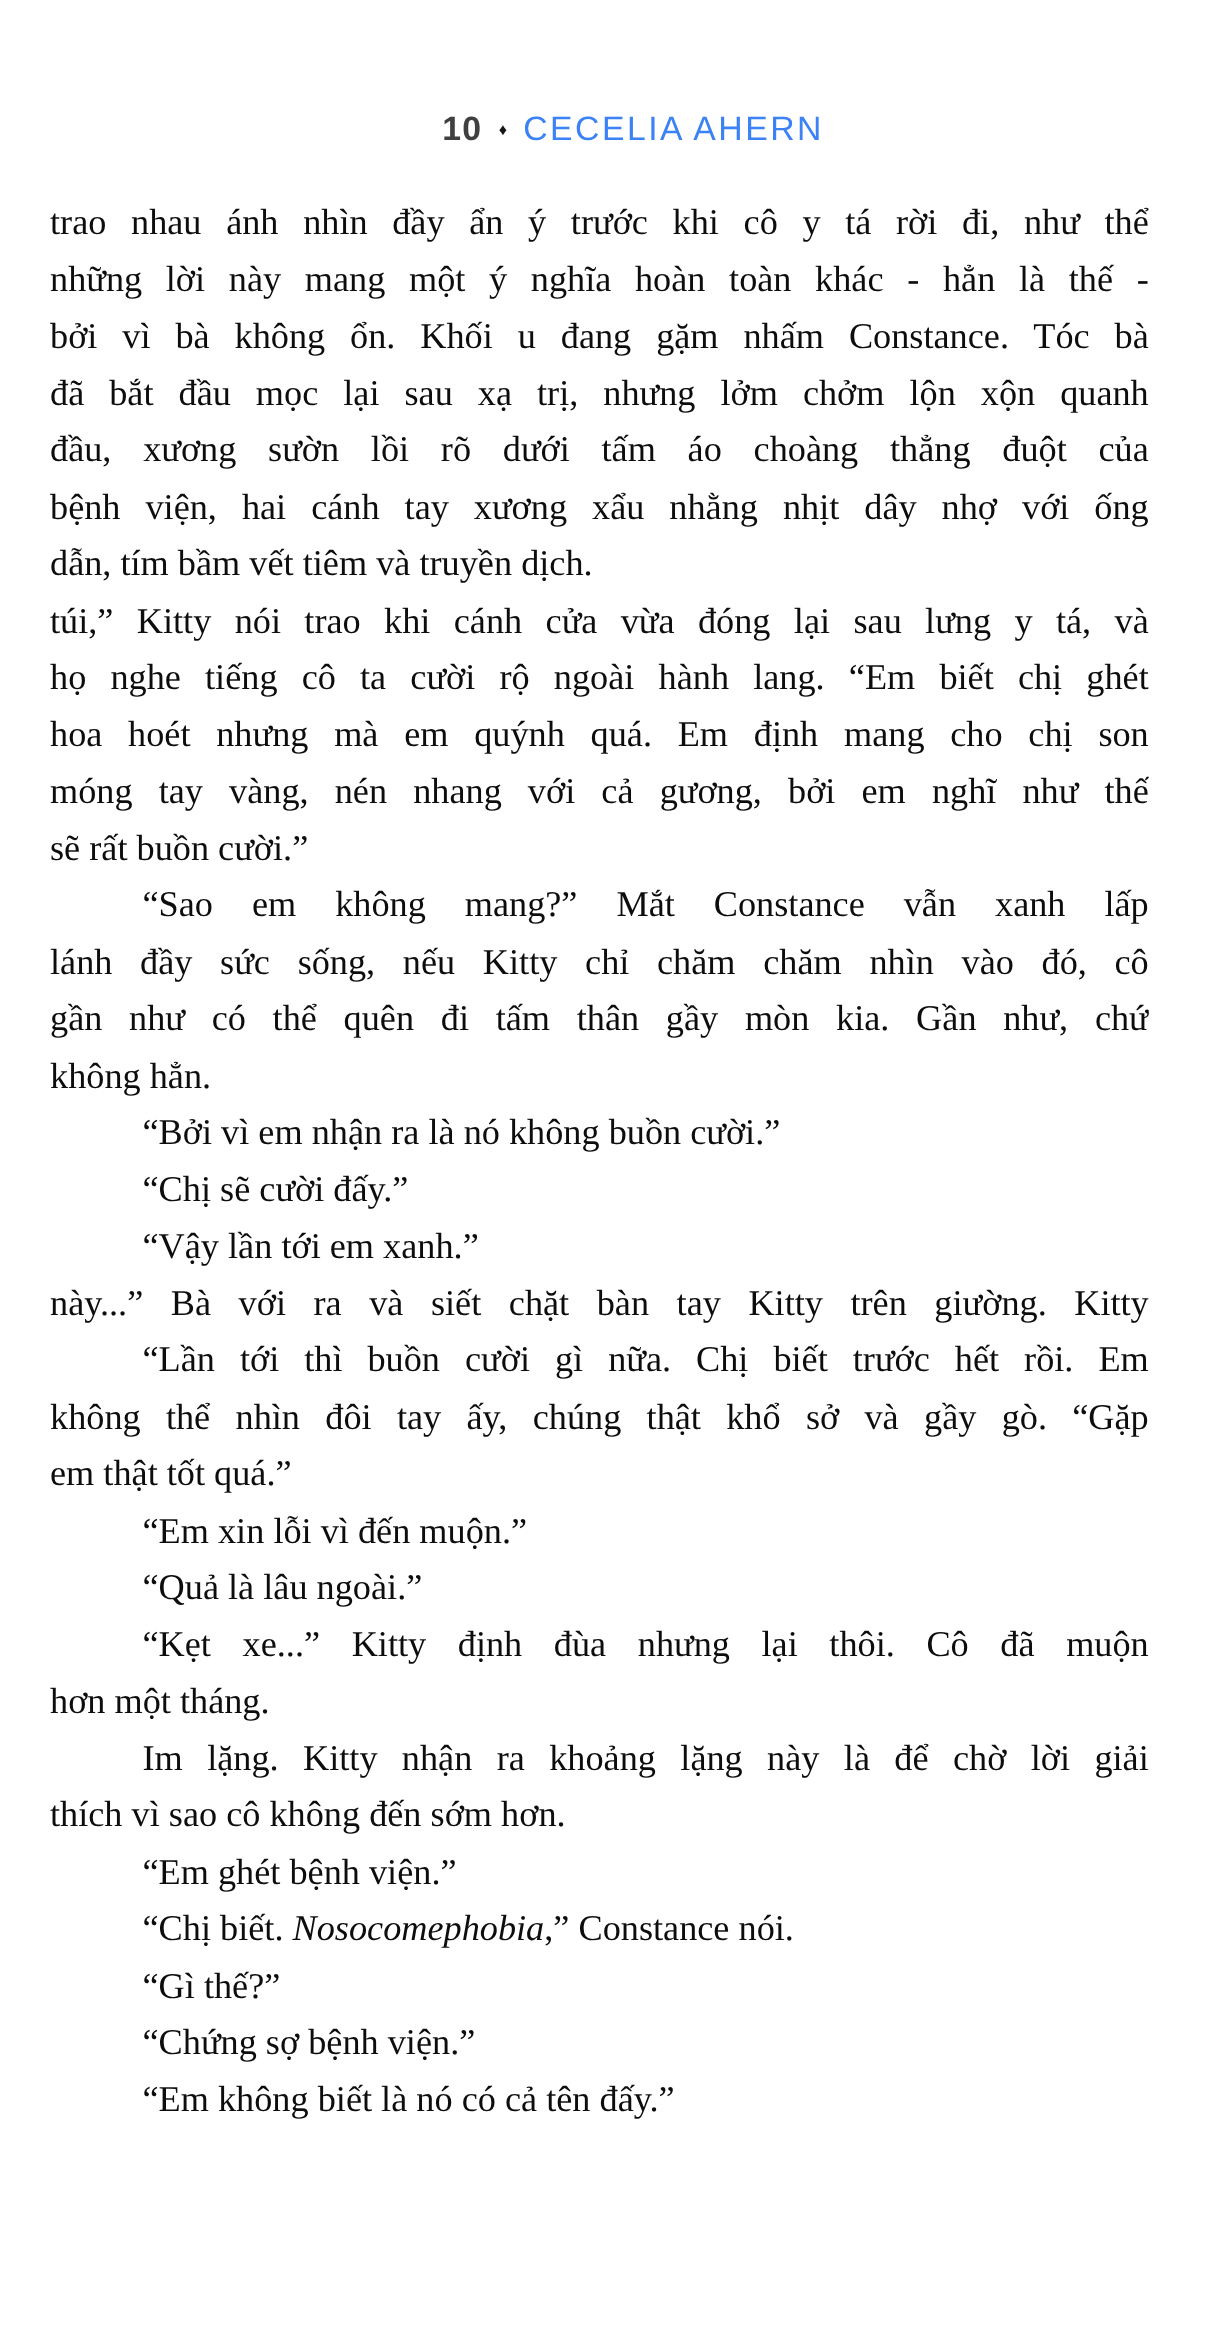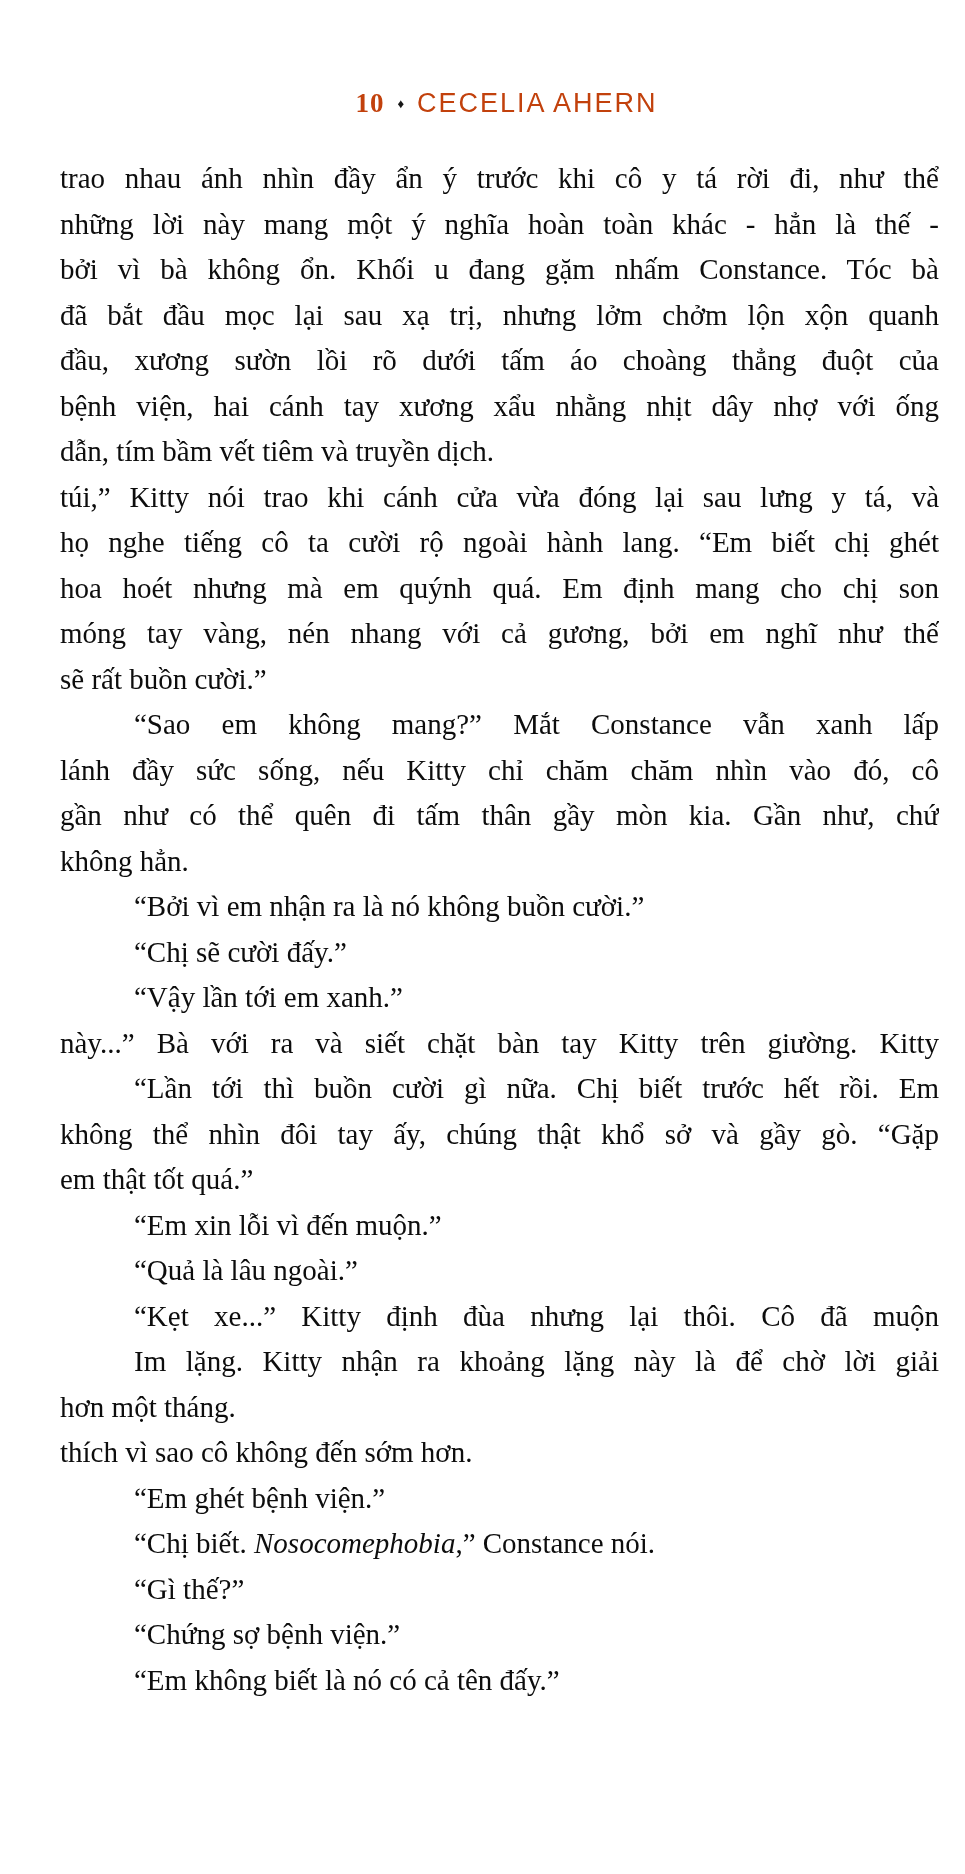--- a/index.html
+++ b/index.html
@@ -14,44 +14,44 @@
   }
   .page-header {
     position: absolute;
     top: 88px;
     left: 0;
     width: 100%;
     text-align: center;
     white-space: nowrap;
   }
   .page-number {
-    font-family: Liberation Serif, serif;
+    font-family: Liberation Sans, sans-serif;
     font-weight: bold;
     font-size: 27px;
-    color: #c2410c;
+    color: #404040;
     letter-spacing: 1px;
     margin-left: 48px;
   }
   .separator {
     font-size: 13px;
     color: #161616;
     margin: 0 13px;
     vertical-align: 4px;
   }
   .author-name {
     font-family: "Liberation Sans", "DejaVu Sans", sans-serif;
     font-weight: 400;
     font-size: 27px;
-    color: #c2410c;
+    color: #3b82f6;
     letter-spacing: 2px;
   }
   .page-text {
     position: absolute;
     top: 156px;
-    left: 60px;
+    left: 40px;
     width: 879px;
   }
   .line {
     height: 45.5px;
     line-height: 45.5px;
     font-size: 29px;
     overflow: hidden;
     text-align: justify;
     text-align-last: justify;
     -moz-text-align-last: justify;
@@ -90,22 +90,22 @@
       <div class="line indent para-end"><span>“Bởi vì em nhận ra là nó không buồn cười.”</span></div>
       <div class="line indent para-end"><span>“Chị sẽ cười đấy.”</span></div>
       <div class="line indent para-end"><span>“Vậy lần tới em xanh.”</span></div>
       <div class="line"><span>này...” Bà với ra và siết chặt bàn tay Kitty trên giường. Kitty</span></div>
       <div class="line indent"><span>“Lần tới thì buồn cười gì nữa. Chị biết trước hết rồi. Em</span></div>
       <div class="line"><span>không thể nhìn đôi tay ấy, chúng thật khổ sở và gầy gò. “Gặp</span></div>
       <div class="line para-end"><span>em thật tốt quá.”</span></div>
       <div class="line indent para-end"><span>“Em xin lỗi vì đến muộn.”</span></div>
       <div class="line indent para-end"><span>“Quả là lâu ngoài.”</span></div>
       <div class="line indent"><span>“Kẹt xe...” Kitty định đùa nhưng lại thôi. Cô đã muộn</span></div>
+      <div class="line para-end"><span>hơn một tháng.</span></div>
       <div class="line indent"><span>Im lặng. Kitty nhận ra khoảng lặng này là để chờ lời giải</span></div>
-      <div class="line para-end"><span>hơn một tháng.</span></div>
       <div class="line para-end"><span>thích vì sao cô không đến sớm hơn.</span></div>
       <div class="line indent para-end"><span>“Em ghét bệnh viện.”</span></div>
       <div class="line indent para-end"><span>“Chị biết. </span><span class="em">Nosocomephobia</span><span>,” Constance nói.</span></div>
       <div class="line indent para-end"><span>“Gì thế?”</span></div>
       <div class="line indent para-end"><span>“Chứng sợ bệnh viện.”</span></div>
       <div class="line indent para-end"><span>“Em không biết là nó có cả tên đấy.”</span></div>
     </div>
 </div>
 
 </body></html>

